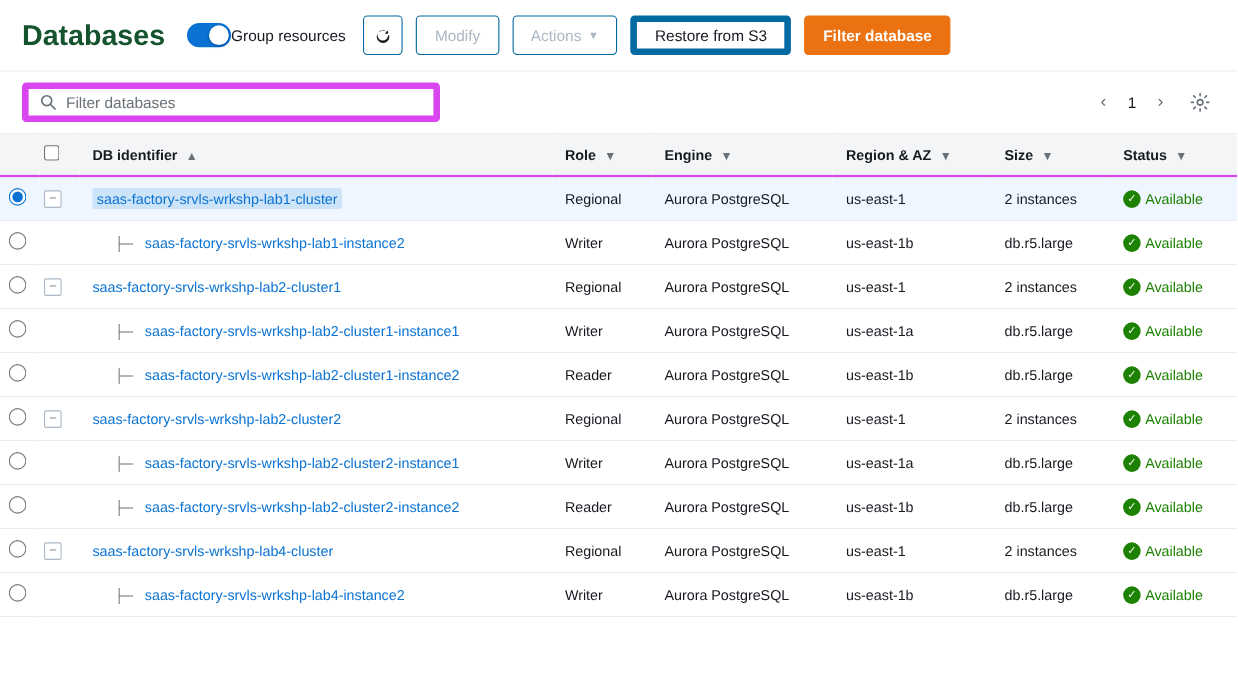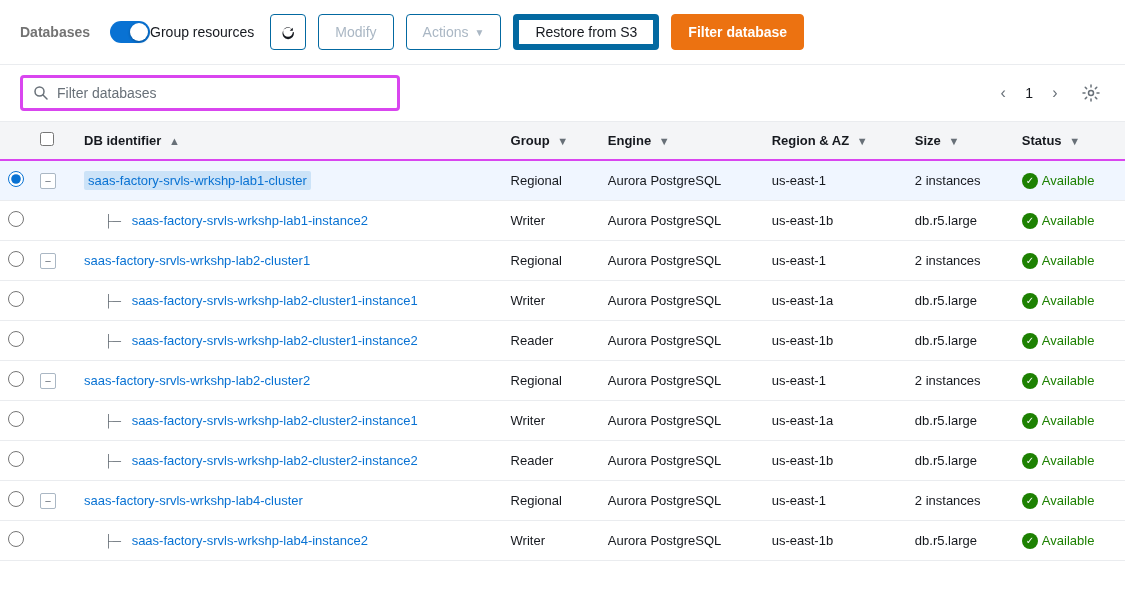--- a/index.html
+++ b/index.html
@@ -20,23 +20,23 @@
     
     .header {
       display: flex;
       align-items: center;
       padding: 14px 20px;
       gap: 12px;
       border-bottom: 1px solid #eaecef;
       flex-shrink: 0;
     }
     .page-title {
-      font-size: 14px;
+      font-size: 26px;
       font-weight: 700;
-      color: #737373;
+      color: #14532d;
       margin-right: 8px;
     }
     .toggle-container {
       display: flex;
       align-items: center;
       gap: 0;
       margin-right: 4px;
     }
     .toggle-switch {
       width: 40px;
@@ -100,21 +100,21 @@
       display: flex;
       align-items: center;
       padding: 10px 20px;
       gap: 8px;
       border-bottom: 1px solid #eaecef;
       flex-shrink: 0;
     }
     .search-container {
       display: flex;
       align-items: center;
-      border: 3px solid #d946ef;
+      border: 6px solid #d946ef;
       border-radius: 4px;
       padding: 0 10px;
       height: 36px;
       width: 380px;
       gap: 8px;
       background: #fff;
     }
     .search-icon-svg {
       color: #687078;
       flex-shrink: 0;
@@ -322,21 +322,21 @@
         <tr>
           <th></th>
           <th>
             <input type="checkbox" style="">
           </th>
           <th style="cursor:pointer;">
             <span>DB identifier</span>
             <span class="sort-icon">▲</span>
           </th>
           <th style="cursor:pointer;">
-            <span>Group</span>
+            <span>Role</span>
             <span class="sort-icon">▼</span>
           </th>
           <th style="cursor:pointer;">
             <span>Engine</span>
             <span class="sort-icon">▼</span>
           </th>
           <th style="cursor:pointer;">
             <span>Region &amp; AZ</span>
             <span class="sort-icon">▼</span>
           </th>

